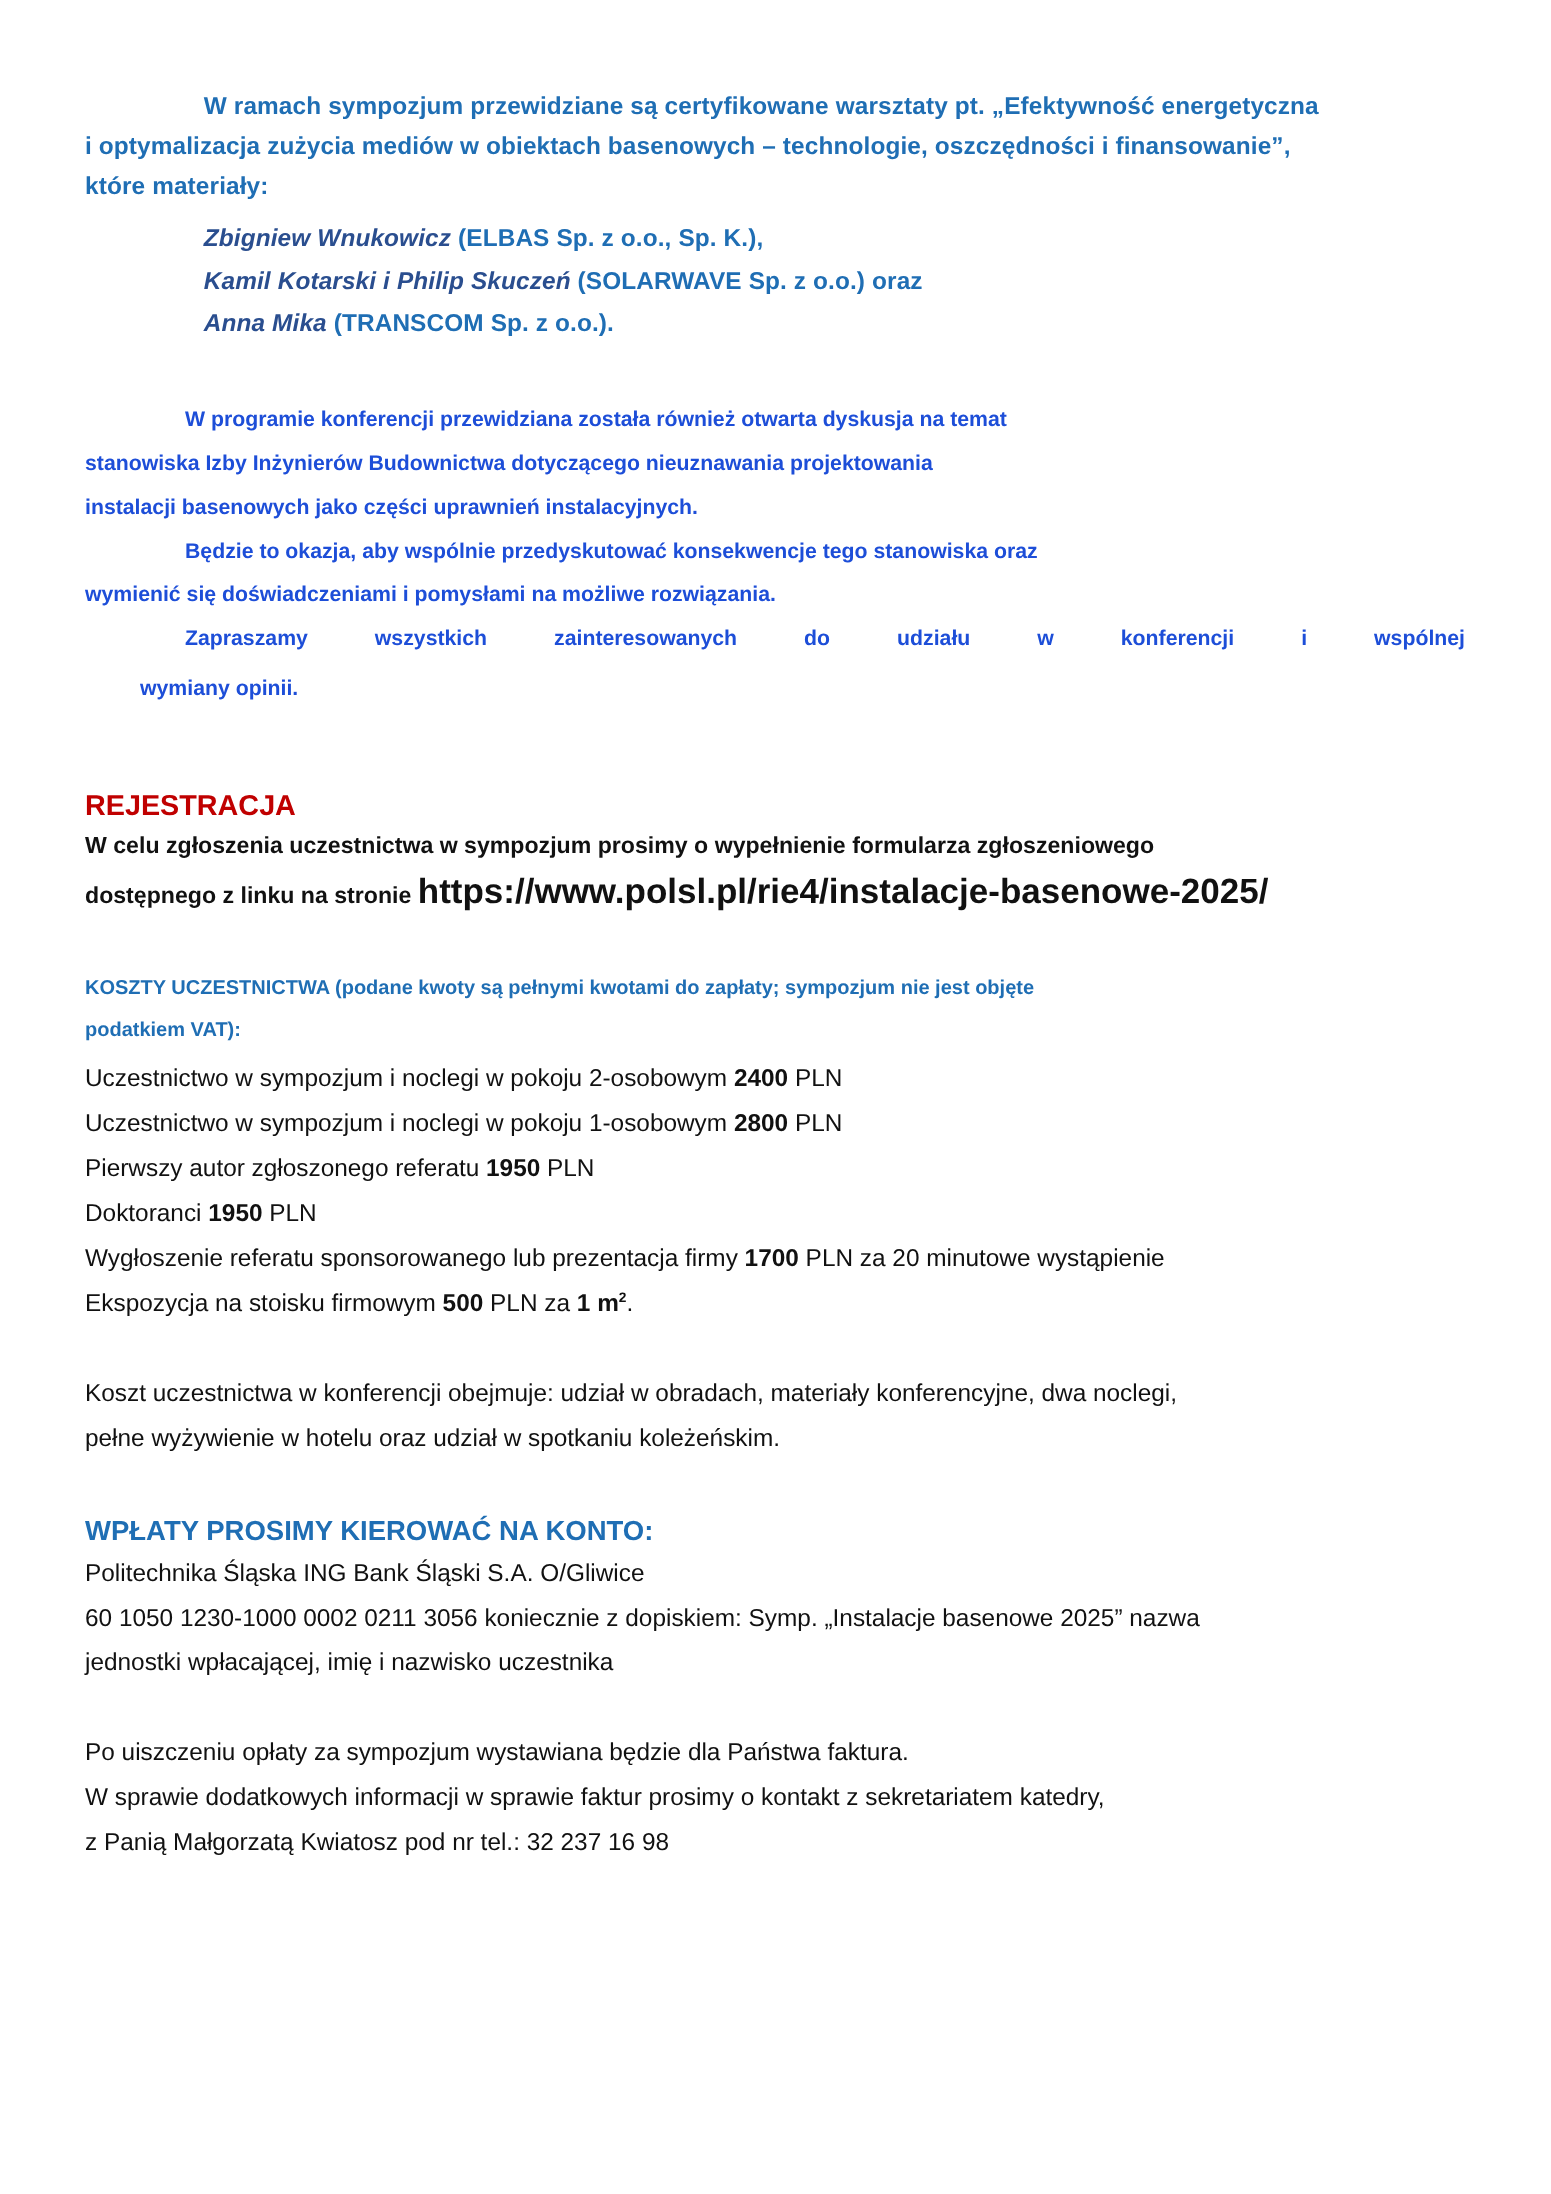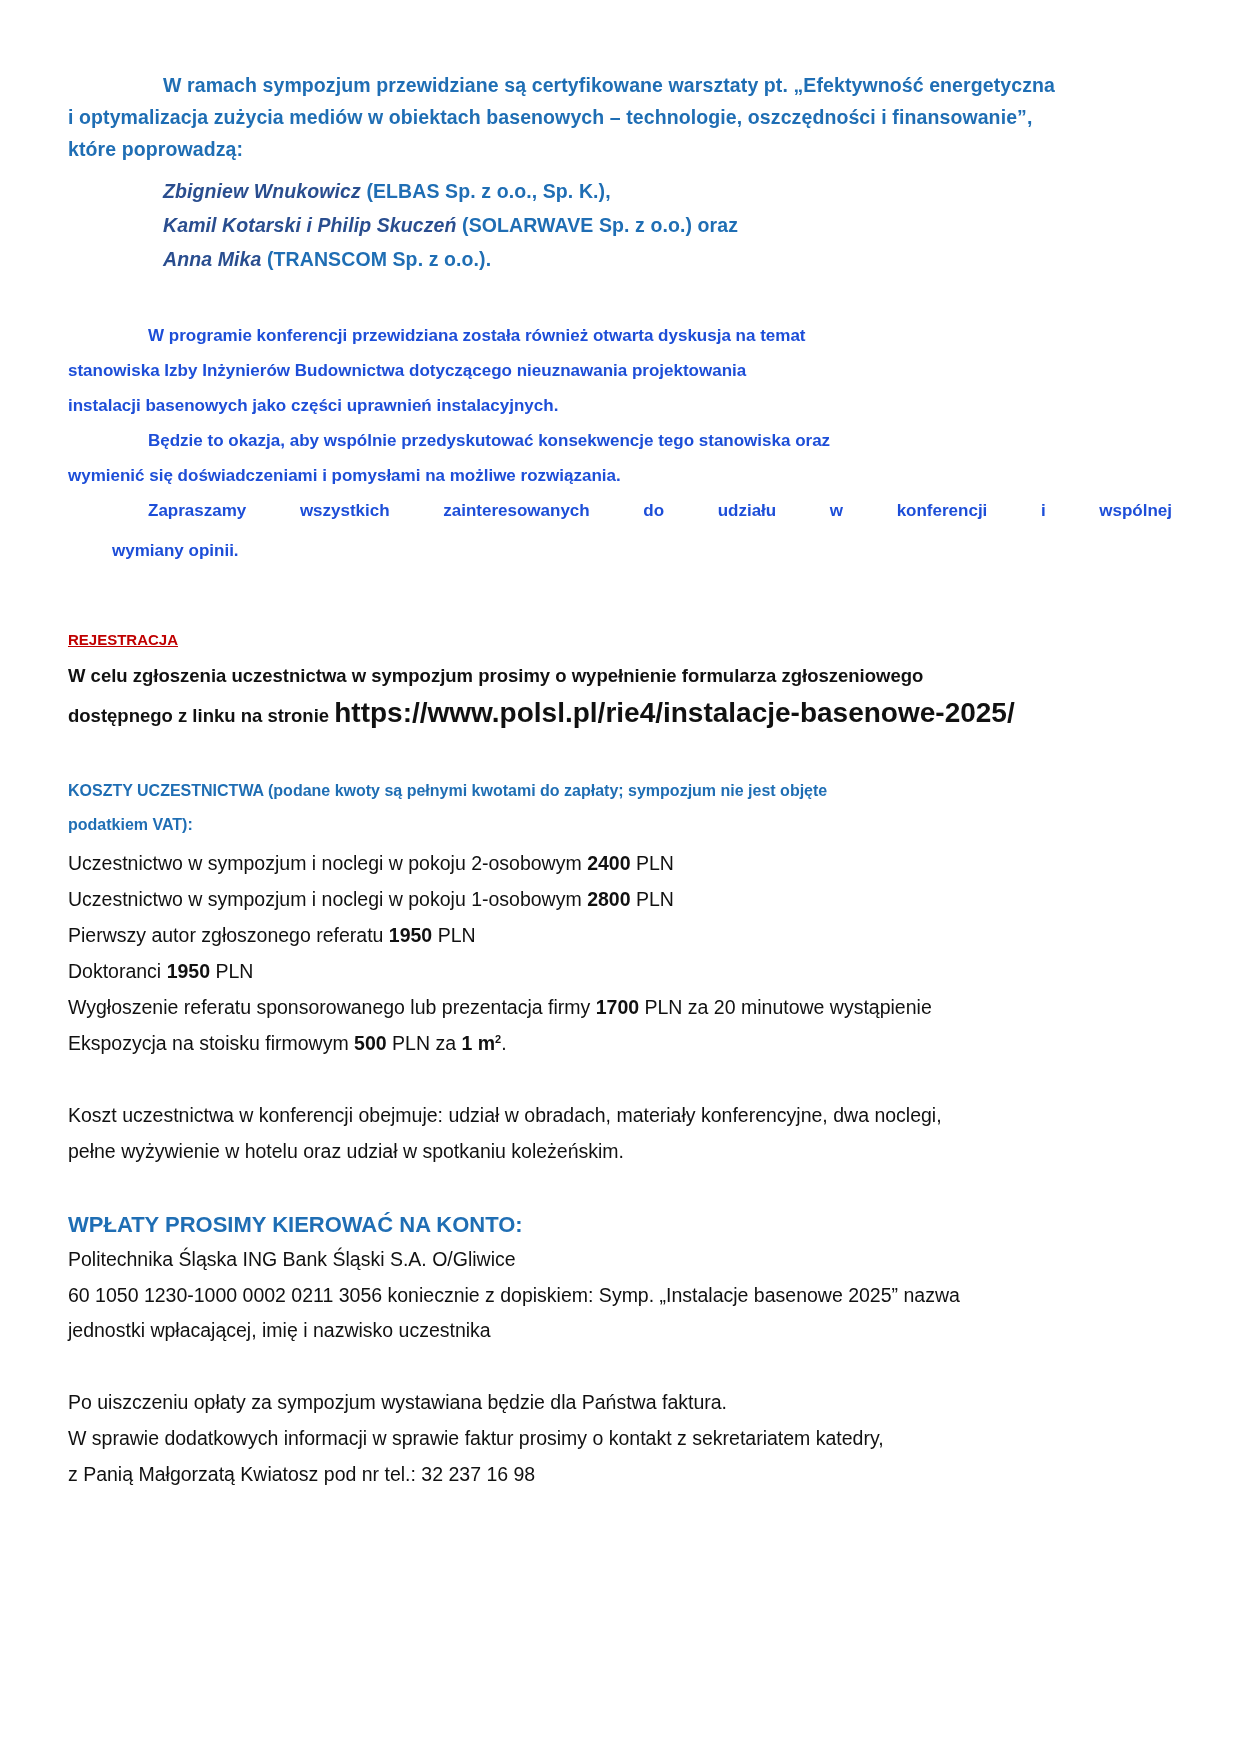--- a/index.html
+++ b/index.html
@@ -8,40 +8,40 @@
   .page { position: absolute; left: 0; top: 0; width: 983px; height: 1755px; background: #fff; }
   .abs { position: absolute; white-space: nowrap; }
 
   
   .ws { color: #1F6EB4; font-weight: bold; font-size: 19.5px; letter-spacing: 0.1px; }
   .ws .lead { color: #2A4E8F; font-style: italic; font-weight: bold; }
 
   
   .disc { color: #1d4ed8; font-weight: bold; font-size: 17px; }
 
-  .reg-head { color: #C00000; font-weight: bold; font-size: 15px; text-decoration: underline; }
+  .reg-head { color: #C00000; font-weight: bold; font-size: 23px; }
   .reg-text { color: #111; font-weight: bold; font-size: 18.5px; }
   .reg-url { color: #111; font-weight: bold; font-size: 28px; }
 
   .cost-head { color: #1F6EB4; font-weight: bold; font-size: 16px; }
   .body-text { color: #111; font-size: 19.5px; }
   .body-text b { font-weight: bold; }
   .pay-head { color: #1F6EB4; font-weight: bold; font-size: 22px; }
   sup { font-size: 11px; vertical-align: super; line-height: 0; }
   .justify { text-align: justify; text-align-last: justify; }
 </style>
 </head>
 <body>
 
 <div class="page">
 
   <div>
     <div class="abs ws" style="left:163px; top:74px;">W ramach sympozjum przewidziane są certyfikowane warsztaty pt. „Efektywność energetyczna</div>
     <div class="abs ws" style="left:68px; top:106px; width:1104px;">i optymalizacja zużycia mediów w obiektach basenowych – technologie, oszczędności i finansowanie”,</div>
-    <div class="abs ws" style="left:68px; top:138px;">które poprowadzą:</div>
+    <div class="abs ws" style="left:68px; top:138px;">które materiały:</div>
 
     <div class="abs ws" style="left:163px; top:180px;">
       <span class="lead">Zbigniew Wnukowicz</span><span> (ELBAS Sp. z  o.o., Sp. K.),</span>
     </div>
     <div class="abs ws" style="left:163px; top:214px;">
       <span class="lead">Kamil Kotarski i Philip Skuczeń</span><span> (SOLARWAVE Sp. z o.o.) oraz</span>
     </div>
     <div class="abs ws" style="left:163px; top:248px;">
       <span class="lead">Anna Mika</span><span> (TRANSCOM Sp. z o.o.).</span>
     </div>

